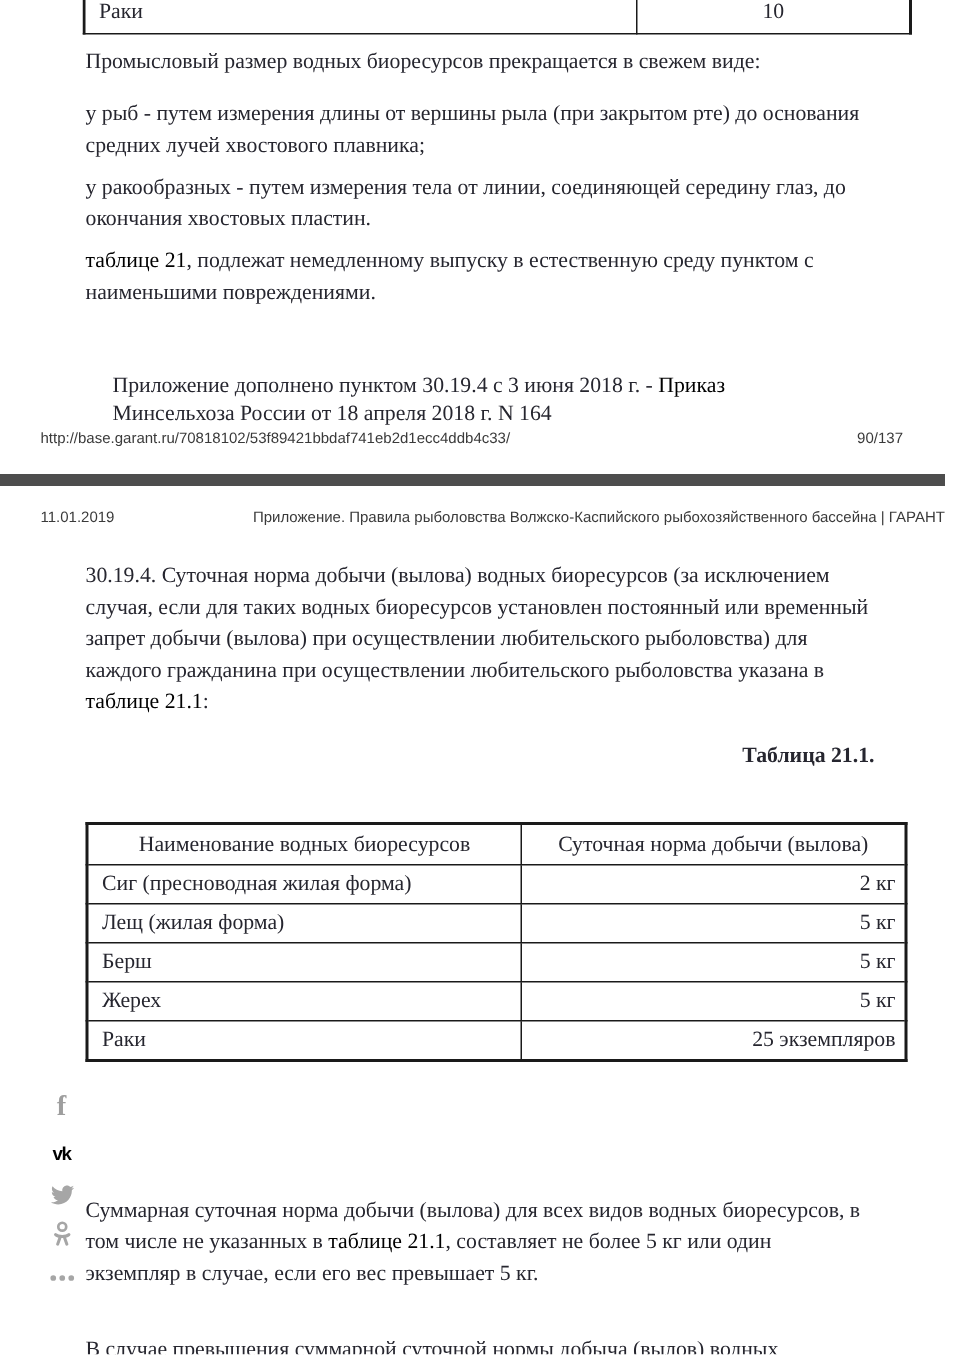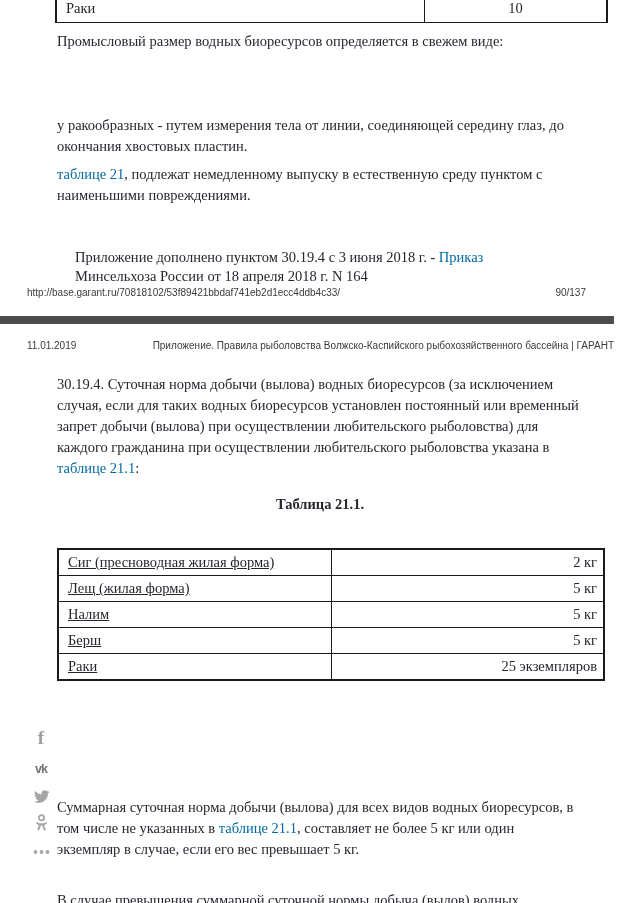--- a/index.html
+++ b/index.html
@@ -3,34 +3,35 @@
 <meta charset="utf-8">
 <style>
   html,body{margin:0;padding:0;background:#ffffff;}
   #canvas{
     position:relative;
     width:614px;height:903px;
     background:#ffffff;
     overflow:hidden;
     font-family:"Liberation Serif", serif;
     color:#26262f;
+    padding-left:16px;
   }
   
   .para{
     position:absolute;left:57px;width:540px;
     font:14.5px/21px "Liberation Serif", serif;
     color:#26262f;
     white-space:pre-line;
     margin:0;
   }
   .note{
     left:75px;width:520px;
     line-height:19px;
   }
-  .lnk{color:#0369a1;cursor:pointer;}
+  .lnk{color:#000000;cursor:pointer;}
   
   table.doc-table{
     border-collapse:collapse;
     table-layout:fixed;
     font:14.5px/17px "Liberation Serif", serif;
     color:#26262f;
     border:2px solid #1a1a1a;
   }
   table.doc-table td{
     border:1px solid #1a1a1a;
@@ -42,26 +43,26 @@
     position:absolute;top:0;left:55px;width:553px;height:23px;overflow:hidden;
   }
   .frag-wrap table{margin-top:-7px;width:553px;}
   .frag-wrap td{height:27px;}
   .cell-c{text-align:center;}
   .cell-l{text-align:left;padding-left:9px !important;}
   #table21{
     position:absolute;top:548px;left:57px;width:548px;
   }
   #table21 td.hdr{height:26px;text-align:center;}
-  #table21 td.body-name{height:25px;text-decoration:underline;}
+  #table21 td.body-name{height:25px;}
   #table21 td.body-val{height:25px;text-align:right;}
   
   .tbl-caption{
     position:absolute;top:496px;left:57px;width:526px;
-    text-align:center;
+    text-align:right;
     font:bold 14.5px "Liberation Serif", serif;
     color:#26262f;
   }
   
   .small{
     position:absolute;
     font-family:"Liberation Sans", sans-serif;
     font-size:10px;color:#3a3a3a;
     white-space:nowrap;
   }
@@ -70,41 +71,43 @@
     position:absolute;top:316px;left:0;width:642px;height:8px;
     background:#4d4d4d;
   }
   
   .soc{
     position:absolute;left:30px;width:22px;height:22px;
     display:flex;align-items:center;justify-content:center;
     color:#a6a6a6;cursor:pointer;
   }
   .soc-f{font:bold 19px "Liberation Serif", serif;color:#9e9e9e;}
-  .soc-vk{font:bold 12.5px "Liberation Sans", sans-serif;letter-spacing:-1px;color:#737373;}
+  .soc-vk{font:bold 12.5px "Liberation Sans", sans-serif;letter-spacing:-1px;color:#000000;}
   .soc svg{display:block;}
 </style>
 </head>
 <body>
 
 <div id="canvas">
 
   <div class="frag-wrap">
     <table class="doc-table">
       <tbody>
           <tr>
         <td class="cell-l" style="width:352px">Раки</td>
         <td class="cell-c">10</td>
       </tr>
     </tbody>
       </table>
   </div>
 
-  <p class="para" style="top:31px">Промысловый размер водных биоресурсов определяется в свежем виде:</p>
+  <p class="para" style="top:31px">Промысловый размер водных биоресурсов прекращается в свежем виде:</p>
 
+  <p class="para" style="top:66px">у рыб - путем измерения длины от вершины рыла (при закрытом рте) до основания
+средних лучей хвостового плавника;</p>
 
   <p class="para" style="top:115px">у ракообразных - путем измерения тела от линии, соединяющей середину глаз, до
 окончания хвостовых пластин.</p>
 
   <p class="para" style="top:164px"><span class="lnk">таблице 21</span><span>, подлежат немедленному выпуску в естественную среду пунктом с
 наименьшими повреждениями.</span></p>
 
   <p class="para note" style="top:248px"><span>Приложение дополнено пунктом 30.19.4 с 3 июня 2018 г. - </span><span class="lnk">Приказ</span><span>
 Минсельхоза России от 18 апреля 2018 г. N 164</span></p>
 
@@ -119,34 +122,38 @@
   <p class="para" style="top:374px"><span>30.19.4. Суточная норма добычи (вылова) водных биоресурсов (за исключением
 случая, если для таких водных биоресурсов установлен постоянный или временный
 запрет добычи (вылова) при осуществлении любительского рыболовства) для
 каждого гражданина при осуществлении любительского рыболовства указана в
 </span><span class="lnk">таблице 21.1</span><span>:</span></p>
 
   <div class="tbl-caption">Таблица 21.1.</div>
 
   <table class="doc-table" id="table21">
     <tbody>
+        <tr>
+      <td class="hdr" style="width:276px">Наименование водных биоресурсов</td>
+      <td class="hdr">Суточная норма добычи (вылова)</td>
+    </tr>
     <tr>
       <td class="body-name cell-l">Сиг (пресноводная жилая форма)</td>
       <td class="body-val">2 кг</td>
     </tr>
     <tr>
       <td class="body-name cell-l">Лещ (жилая форма)</td>
       <td class="body-val">5 кг</td>
     </tr>
     <tr>
-      <td class="body-name cell-l">Налим</td>
+      <td class="body-name cell-l">Берш</td>
       <td class="body-val">5 кг</td>
     </tr>
     <tr>
-      <td class="body-name cell-l">Берш</td>
+      <td class="body-name cell-l">Жерех</td>
       <td class="body-val">5 кг</td>
     </tr>
     <tr>
       <td class="body-name cell-l">Раки</td>
       <td class="body-val">25 экземпляров</td>
     </tr>
   </tbody>
     </table>
 
   <div class="soc soc-f" style="top:727px">

